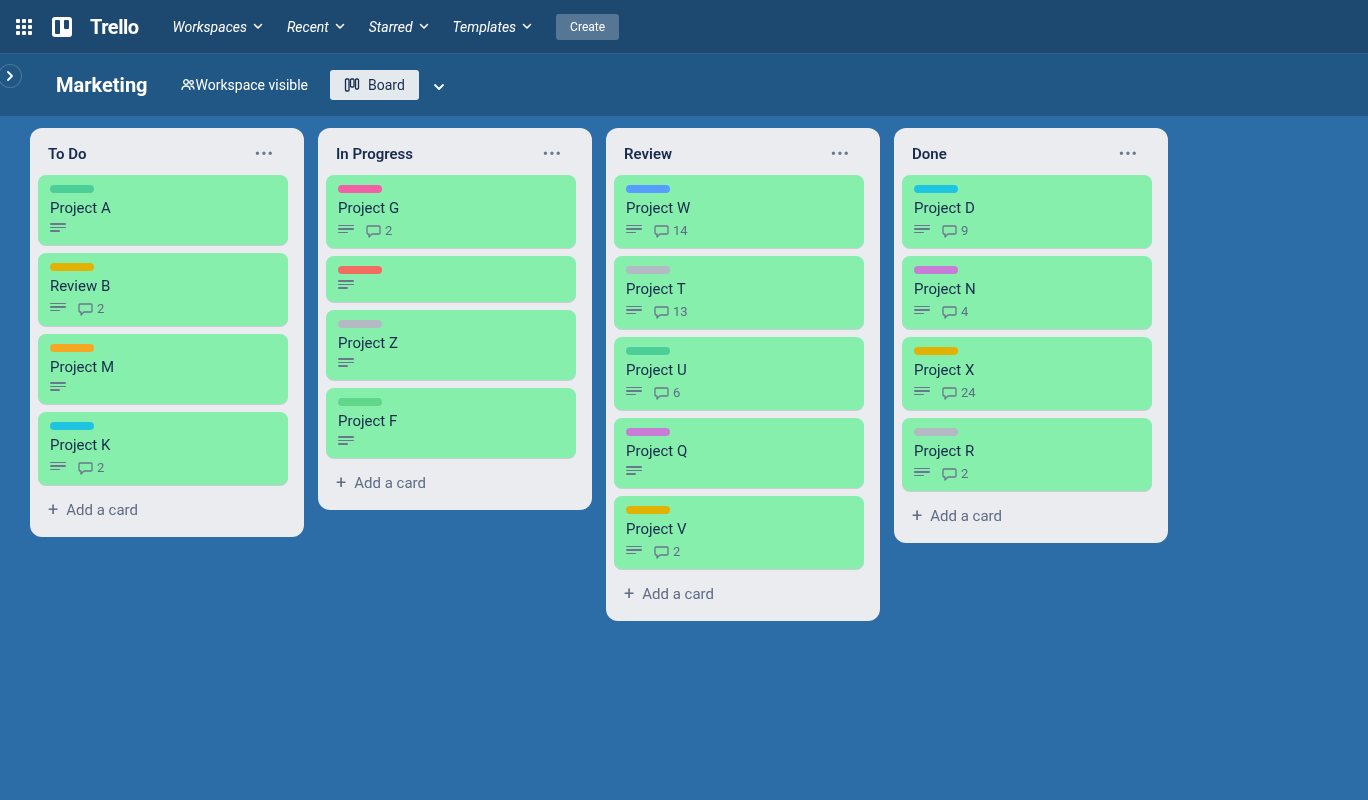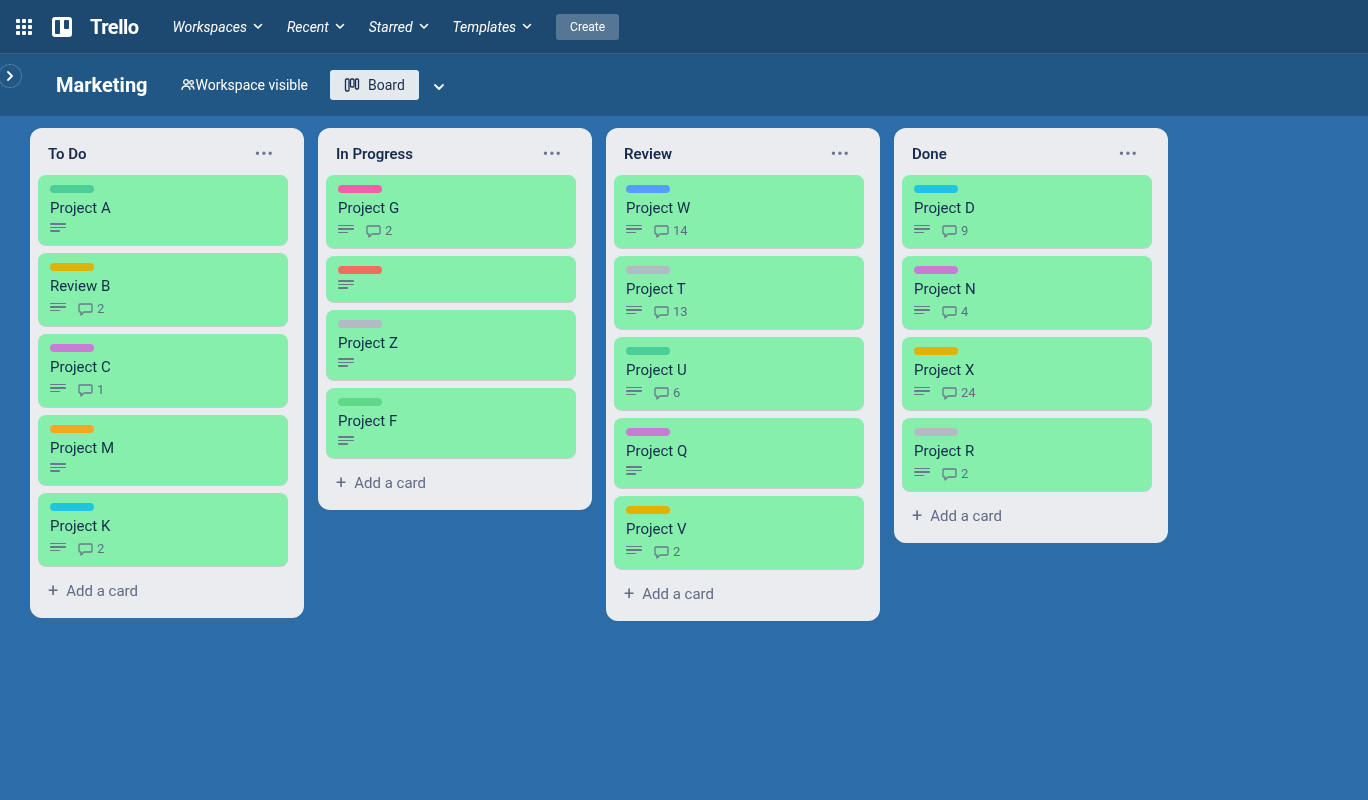--- a/index.html
+++ b/index.html
@@ -368,41 +368,20 @@
               <span class="comment-icon">
                 <svg width="15" height="14" viewBox="0 0 15 14">
                   <path d="M2 2 h11 a1 1 0 0 1 1 1 v6 a1 1 0 0 1 -1 1 h-7 l-3 3 v-3 h-1 a1 1 0 0 1 -1 -1 v-6 a1 1 0 0 1 1 -1 z" stroke="#6b778c" stroke-width="1.3" fill="none" stroke-linejoin="round"></path>
                 </svg>
               </span>
               <span>2</span>
             </div>
           </div>
         </div>
         <div class="card">
-          <div class="card-label lc-purple"></div>
-          <div class="card-title">Project C</div>
-          <div class="card-badges">
-            <div class="badge">
-              <div class="desc-icon">
-                <span></span>
-                <span></span>
-                <span></span>
-              </div>
-            </div>
-            <div class="badge">
-              <span class="comment-icon">
-                <svg width="15" height="14" viewBox="0 0 15 14">
-                  <path d="M2 2 h11 a1 1 0 0 1 1 1 v6 a1 1 0 0 1 -1 1 h-7 l-3 3 v-3 h-1 a1 1 0 0 1 -1 -1 v-6 a1 1 0 0 1 1 -1 z" stroke="#6b778c" stroke-width="1.3" fill="none" stroke-linejoin="round"></path>
-                </svg>
-              </span>
-              <span>1</span>
-            </div>
-          </div>
-        </div>
-        <div class="card">
           <div class="card-label lc-orange"></div>
           <div class="card-title">Project M</div>
           <div class="card-badges">
             <div class="badge">
               <div class="desc-icon">
                 <span></span>
                 <span></span>
                 <span></span>
               </div>
             </div>

